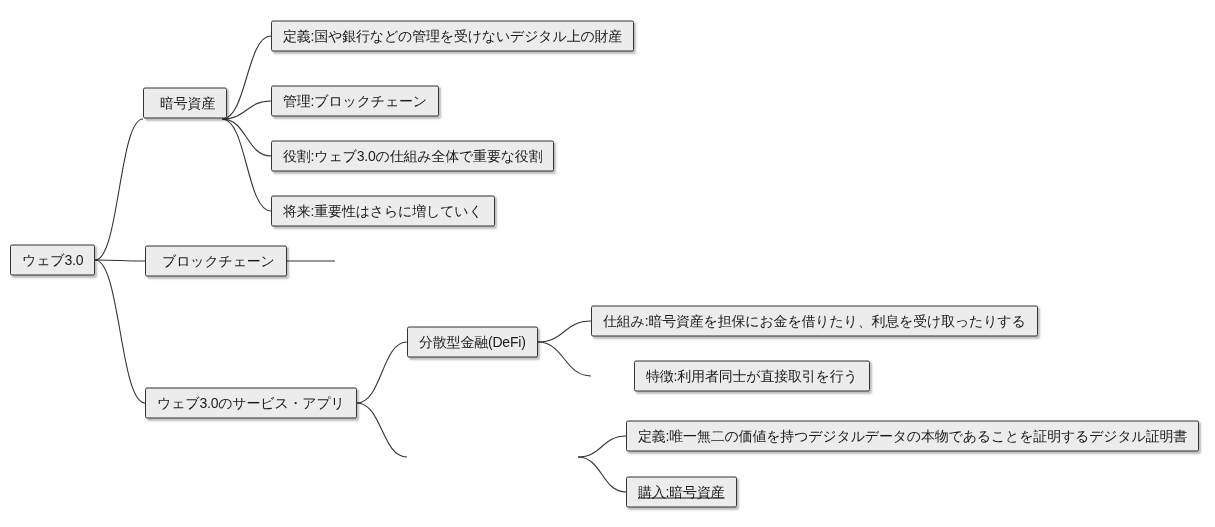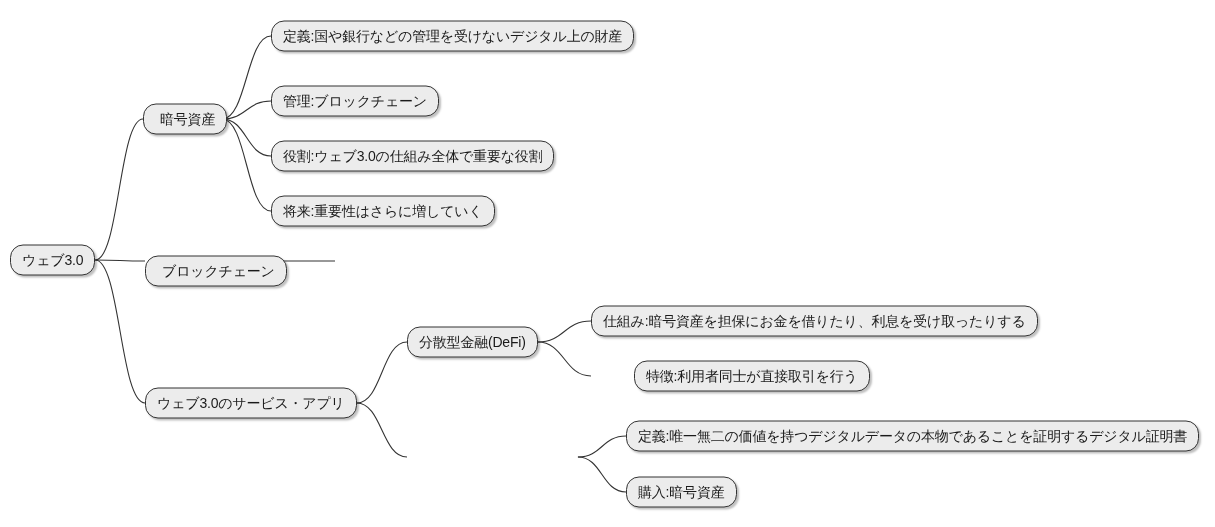--- a/index.html
+++ b/index.html
@@ -21,21 +21,21 @@
     top: 0;
     width: 1215px;
     height: 527px;
   }
   .node {
     position: absolute;
     transform: translateY(-50%);
     box-sizing: border-box;
     background: #ececec;
     border: 1.4px solid #333333;
-    border-radius: 13px;
+    border-radius: 2px;
     padding: 5px 11px 6px 11px;
     font-size: 14px;
     line-height: 18px;
     color: #1a1a1a;
     white-space: nowrap;
     box-shadow: 2px 2px 2px rgba(0,0,0,0.25);
     letter-spacing: -0.2px;
   }
   .edge-path {
     fill: none;
@@ -57,25 +57,25 @@
       <path d="M 281.703125 261 C 308.3515625 261, 308.3515625 261, 335 261" class="edge-path"></path>
       <path d="M 95.25 260 C 120.125 260, 120.125 403, 145 403" class="edge-path"></path>
       <path d="M 356.75 403 C 381.875 403, 381.875 342, 407 342" class="edge-path"></path>
       <path d="M 537.6875 342 C 564.34375 342, 564.34375 321, 591 321" class="edge-path"></path>
       <path d="M 537.6875 342 C 564.34375 342, 564.34375 376, 591 376" class="edge-path"></path>
       <path d="M 356.75 403 C 381.875 403, 381.875 457, 407 457" class="edge-path"></path>
       <path d="M 577.9375 457 C 601.96875 457, 601.96875 436, 626 436" class="edge-path"></path>
       <path d="M 577.9375 457 C 601.96875 457, 601.96875 492, 626 492" class="edge-path"></path>
     </svg>
 <div class="node" style="left: 10px; top: 260px; text-align: center;">ウェブ3.0</div>
-    <div class="node" style="left: 143px; top: 119px; padding-left: 16px;">暗号資産</div>
+    <div class="node" style="left: 143px; top: 103px; padding-left: 16px;">暗号資産</div>
     <div class="node" style="left: 271px; top: 36px;">定義:国や銀行などの管理を受けないデジタル上の財産</div>
     <div class="node" style="left: 271px; top: 101px;">管理:ブロックチェーン</div>
     <div class="node" style="left: 271px; top: 156px;">役割:ウェブ3.0の仕組み全体で重要な役割</div>
     <div class="node" style="left: 271px; top: 211px;">将来:重要性はさらに増していく</div>
-    <div class="node" style="left: 145px; top: 271px; padding-left: 16px;">ブロックチェーン</div>
+    <div class="node" style="left: 145px; top: 261px; padding-left: 16px;">ブロックチェーン</div>
     <div class="node" style="left: 145px; top: 403px;">ウェブ3.0のサービス・アプリ</div>
     <div class="node" style="left: 407px; top: 342px;">分散型金融(DeFi)</div>
     <div class="node" style="left: 591px; top: 321px;">仕組み:暗号資産を担保にお金を借りたり、利息を受け取ったりする</div>
     <div class="node" style="left: 591px; top: 376px; margin-left: 43px;">特徴:利用者同士が直接取引を行う</div>
     <div class="node" style="left: 626px; top: 436px;">定義:唯一無二の価値を持つデジタルデータの本物であることを証明するデジタル証明書</div>
-    <div class="node" style="left: 626px; top: 492px;">購入:暗号資産</div>
+    <div class="node" style="left: 626px; top: 492px; text-decoration: underline;">購入:暗号資産</div>
   </div>
 
 </body></html>

